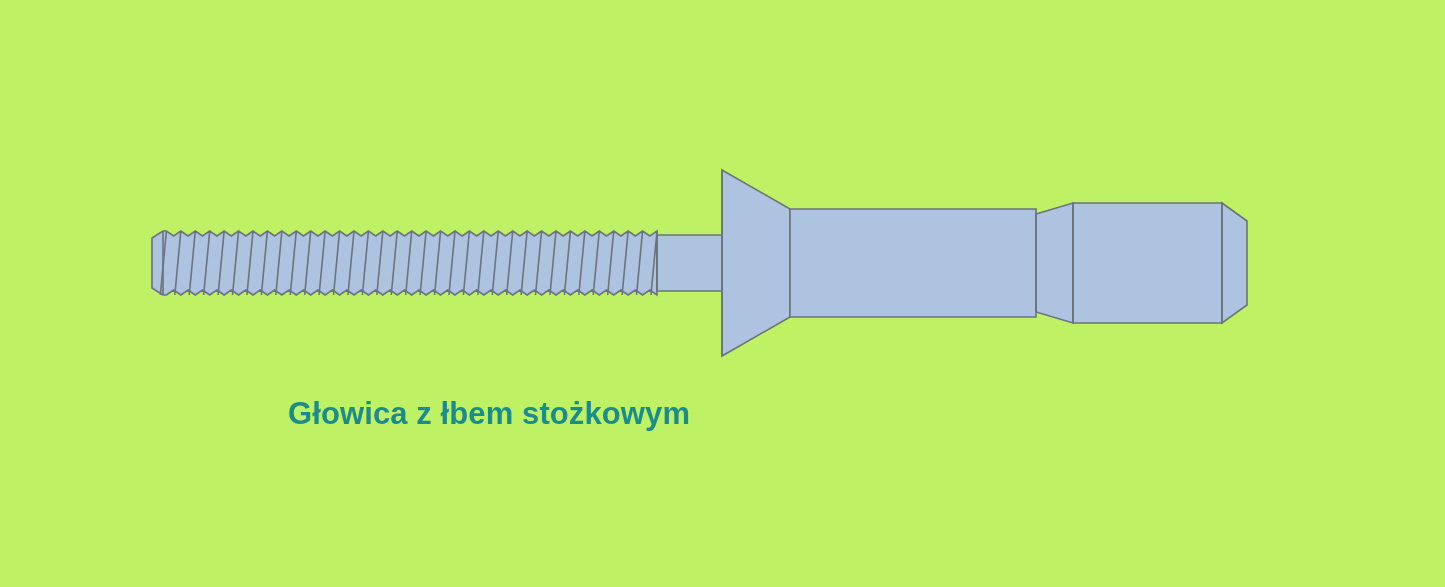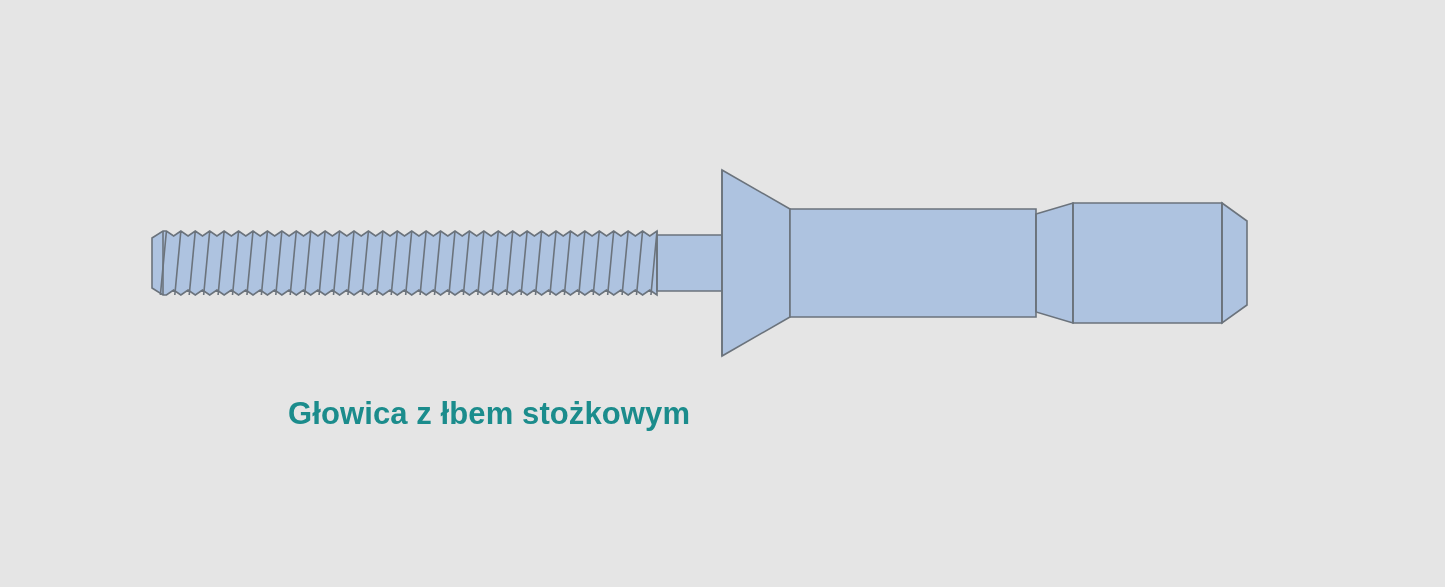--- a/index.html
+++ b/index.html
@@ -14,21 +14,21 @@
     position: relative;
     overflow: hidden;
     font-family: "Liberation Sans", sans-serif;
   }
   #stage {
     position: absolute;
     left: 0;
     top: 0;
     width: 1445px;
     height: 587px;
-    background: #e5e5e5;
+    background: #bef264;
   }
   #rivet-svg {
     position: absolute;
     left: 0;
     top: 0;
     width: 1445px;
     height: 587px;
     display: block;
   }
   #caption {

